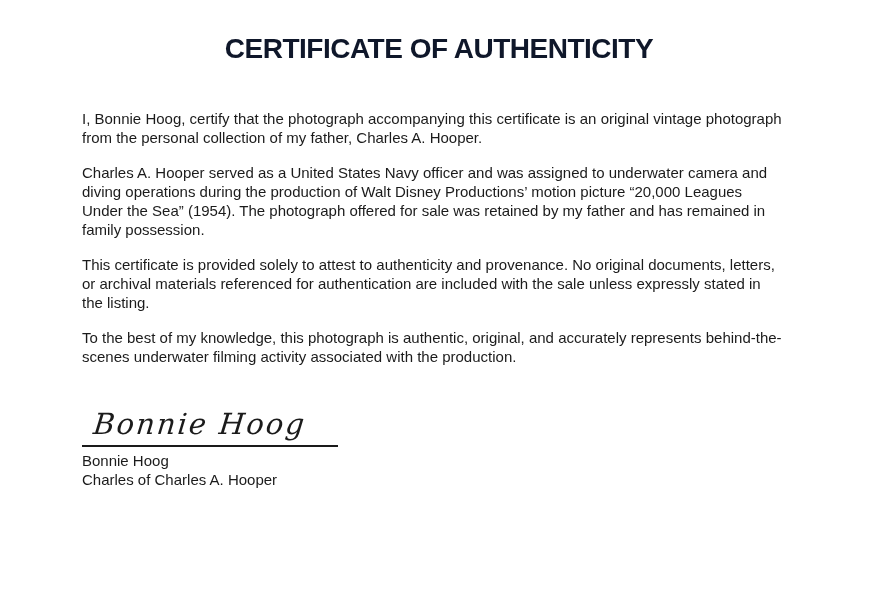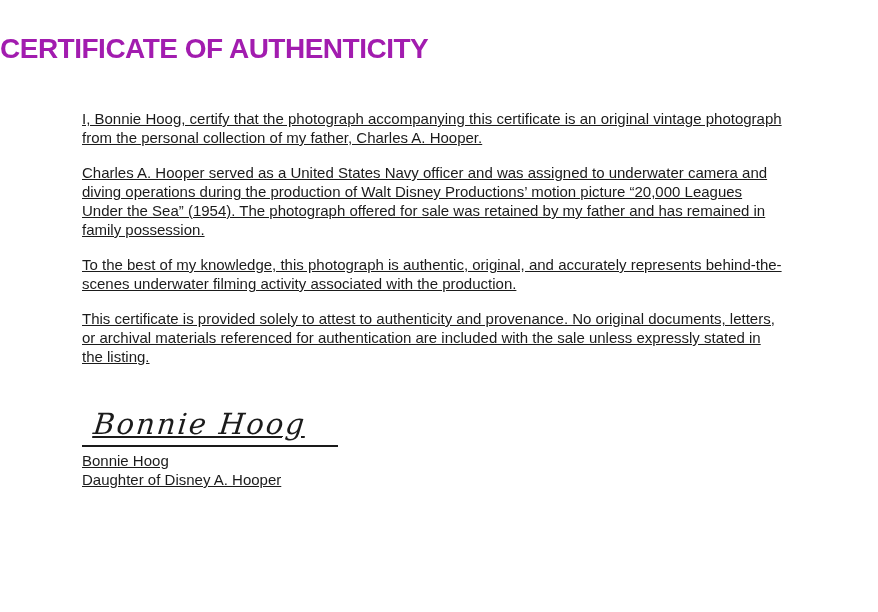--- a/index.html
+++ b/index.html
@@ -15,32 +15,31 @@
     color: #1b1b1b;
   }
   .page {
     position: relative;
     width: 878px;
     height: 612px;
     background: #ffffff;
   }
   .cert-title {
     margin: 33px 0 44px 0;
-    text-align: left;
+    text-align: center;
     font-size: 28px;
     font-weight: bold;
     letter-spacing: -0.5px;
-    color: #a21caf;
+    color: #0f172a;
   }
   .content {
     margin: 4px 96px 0 82px;
     max-width: 700px;
     font-size: 15px;
     line-height: 19px;
-    text-decoration: underline;
   }
   .content p {
     margin: 0 0 16px 0;
   }
   .closing {
     margin-bottom: 0 !important;
   }
   .signature-block {
     margin-top: 44px;
   }
@@ -71,25 +70,25 @@
 <body>
 
 <div class="page">
   <h1 class="cert-title">CERTIFICATE OF AUTHENTICITY</h1>
 
   <div class="content">
     <p>I, Bonnie Hoog, certify that the photograph accompanying this certificate is an original vintage photograph from the personal collection of my father, Charles A. Hooper.</p>
 
     <p>Charles A. Hooper served as a United States Navy officer and was assigned to underwater camera and diving operations during the production of Walt Disney Productions’ motion picture “20,000 Leagues Under the Sea” (1954). The photograph offered for sale was retained by my father and has remained in family possession.</p>
 
+    <p>This certificate is provided solely to attest to authenticity and provenance. No original documents, letters, or archival materials referenced for authentication are included with the sale unless expressly stated in the listing.</p>
+
     <p>To the best of my knowledge, this photograph is authentic, original, and accurately represents behind-the-scenes underwater filming activity associated with the production.</p>
-
-    <p>This certificate is provided solely to attest to authenticity and provenance. No original documents, letters, or archival materials referenced for authentication are included with the sale unless expressly stated in the listing.</p>
 
 
     <div class="signature-block">
       <div class="signature-script">Bonnie Hoog</div>
       <div class="signature-line"></div>
       <div class="signer-name">Bonnie Hoog</div>
-      <div class="signer-relation">Daughter of Disney A. Hooper</div>
+      <div class="signer-relation">Charles of Charles A. Hooper</div>
     </div>
   </div>
 </div>
 
 </body></html>

